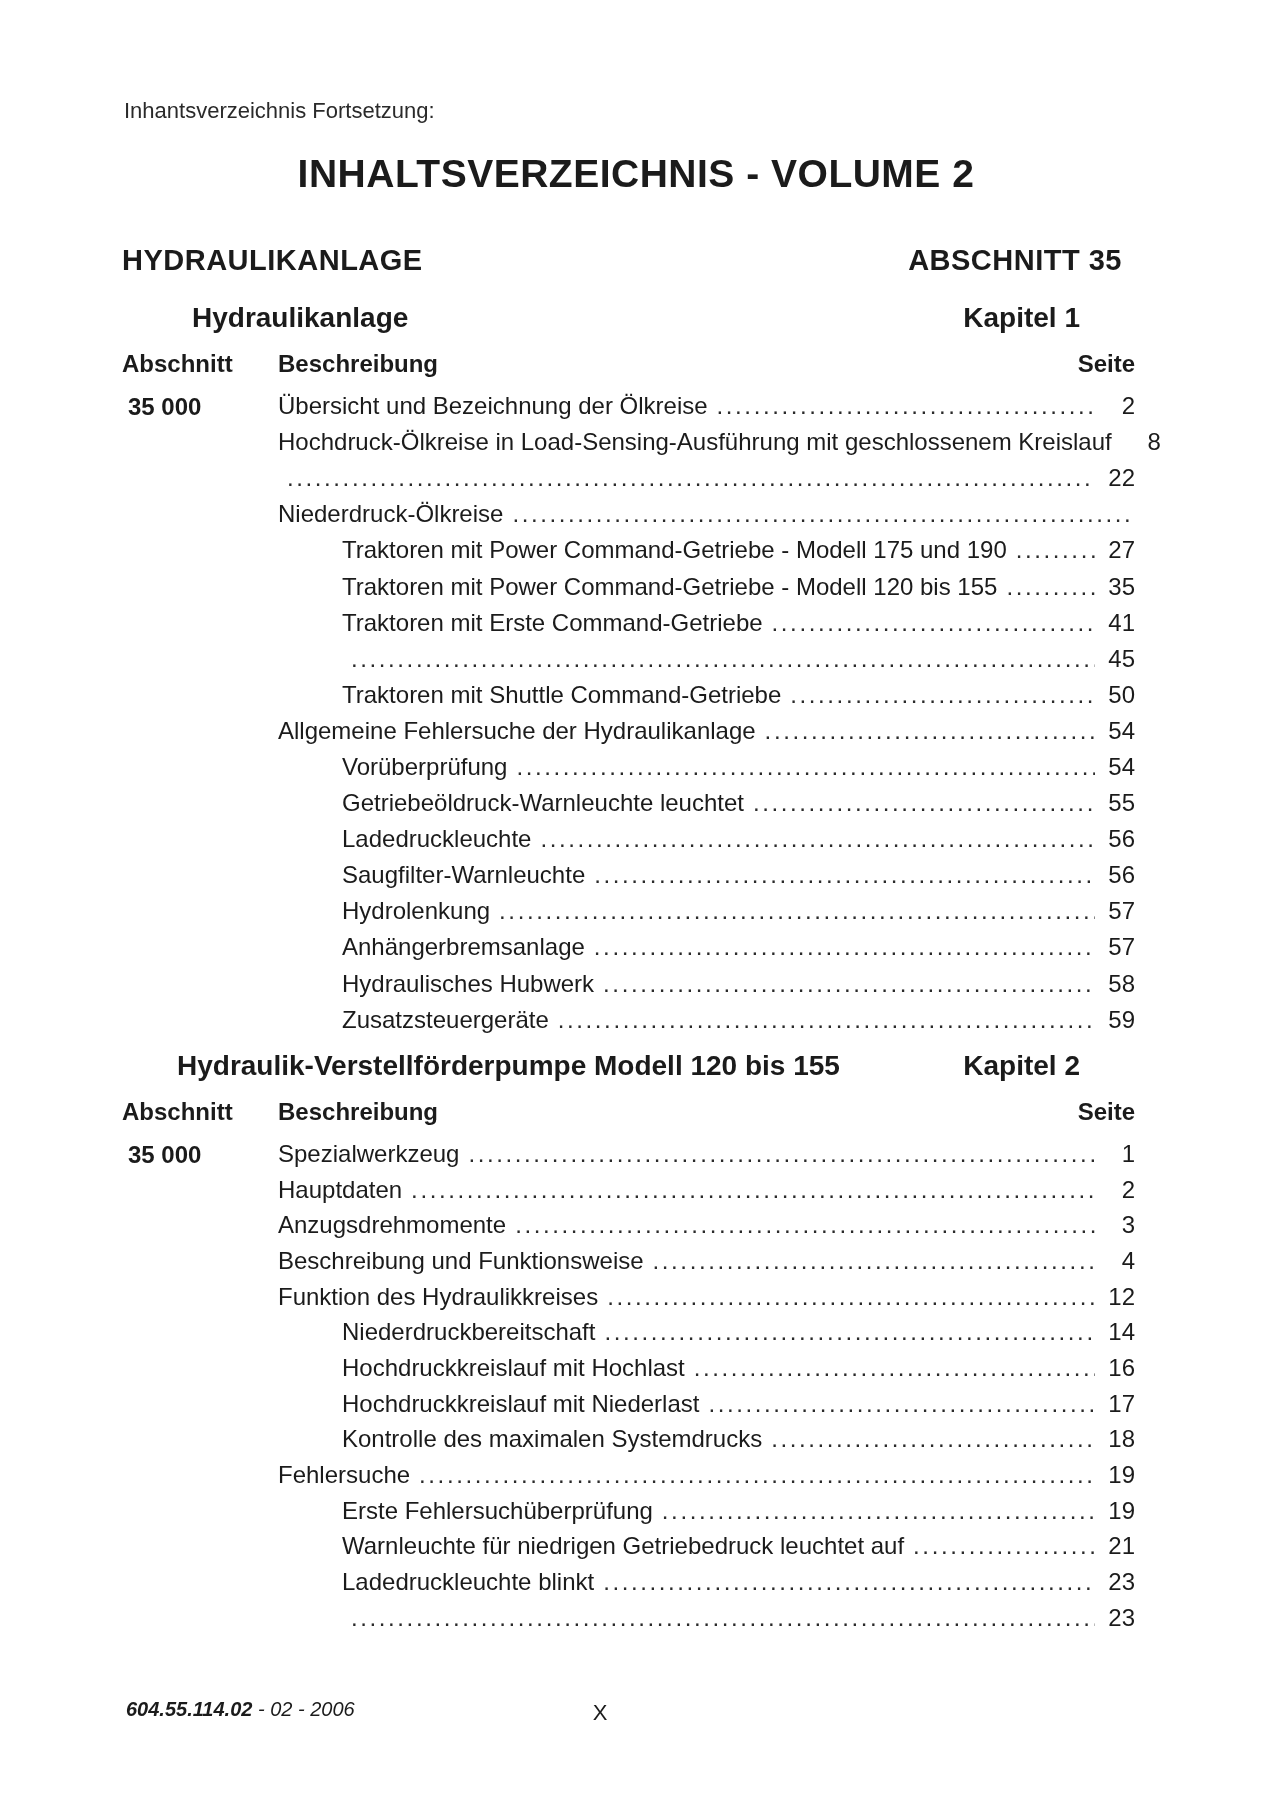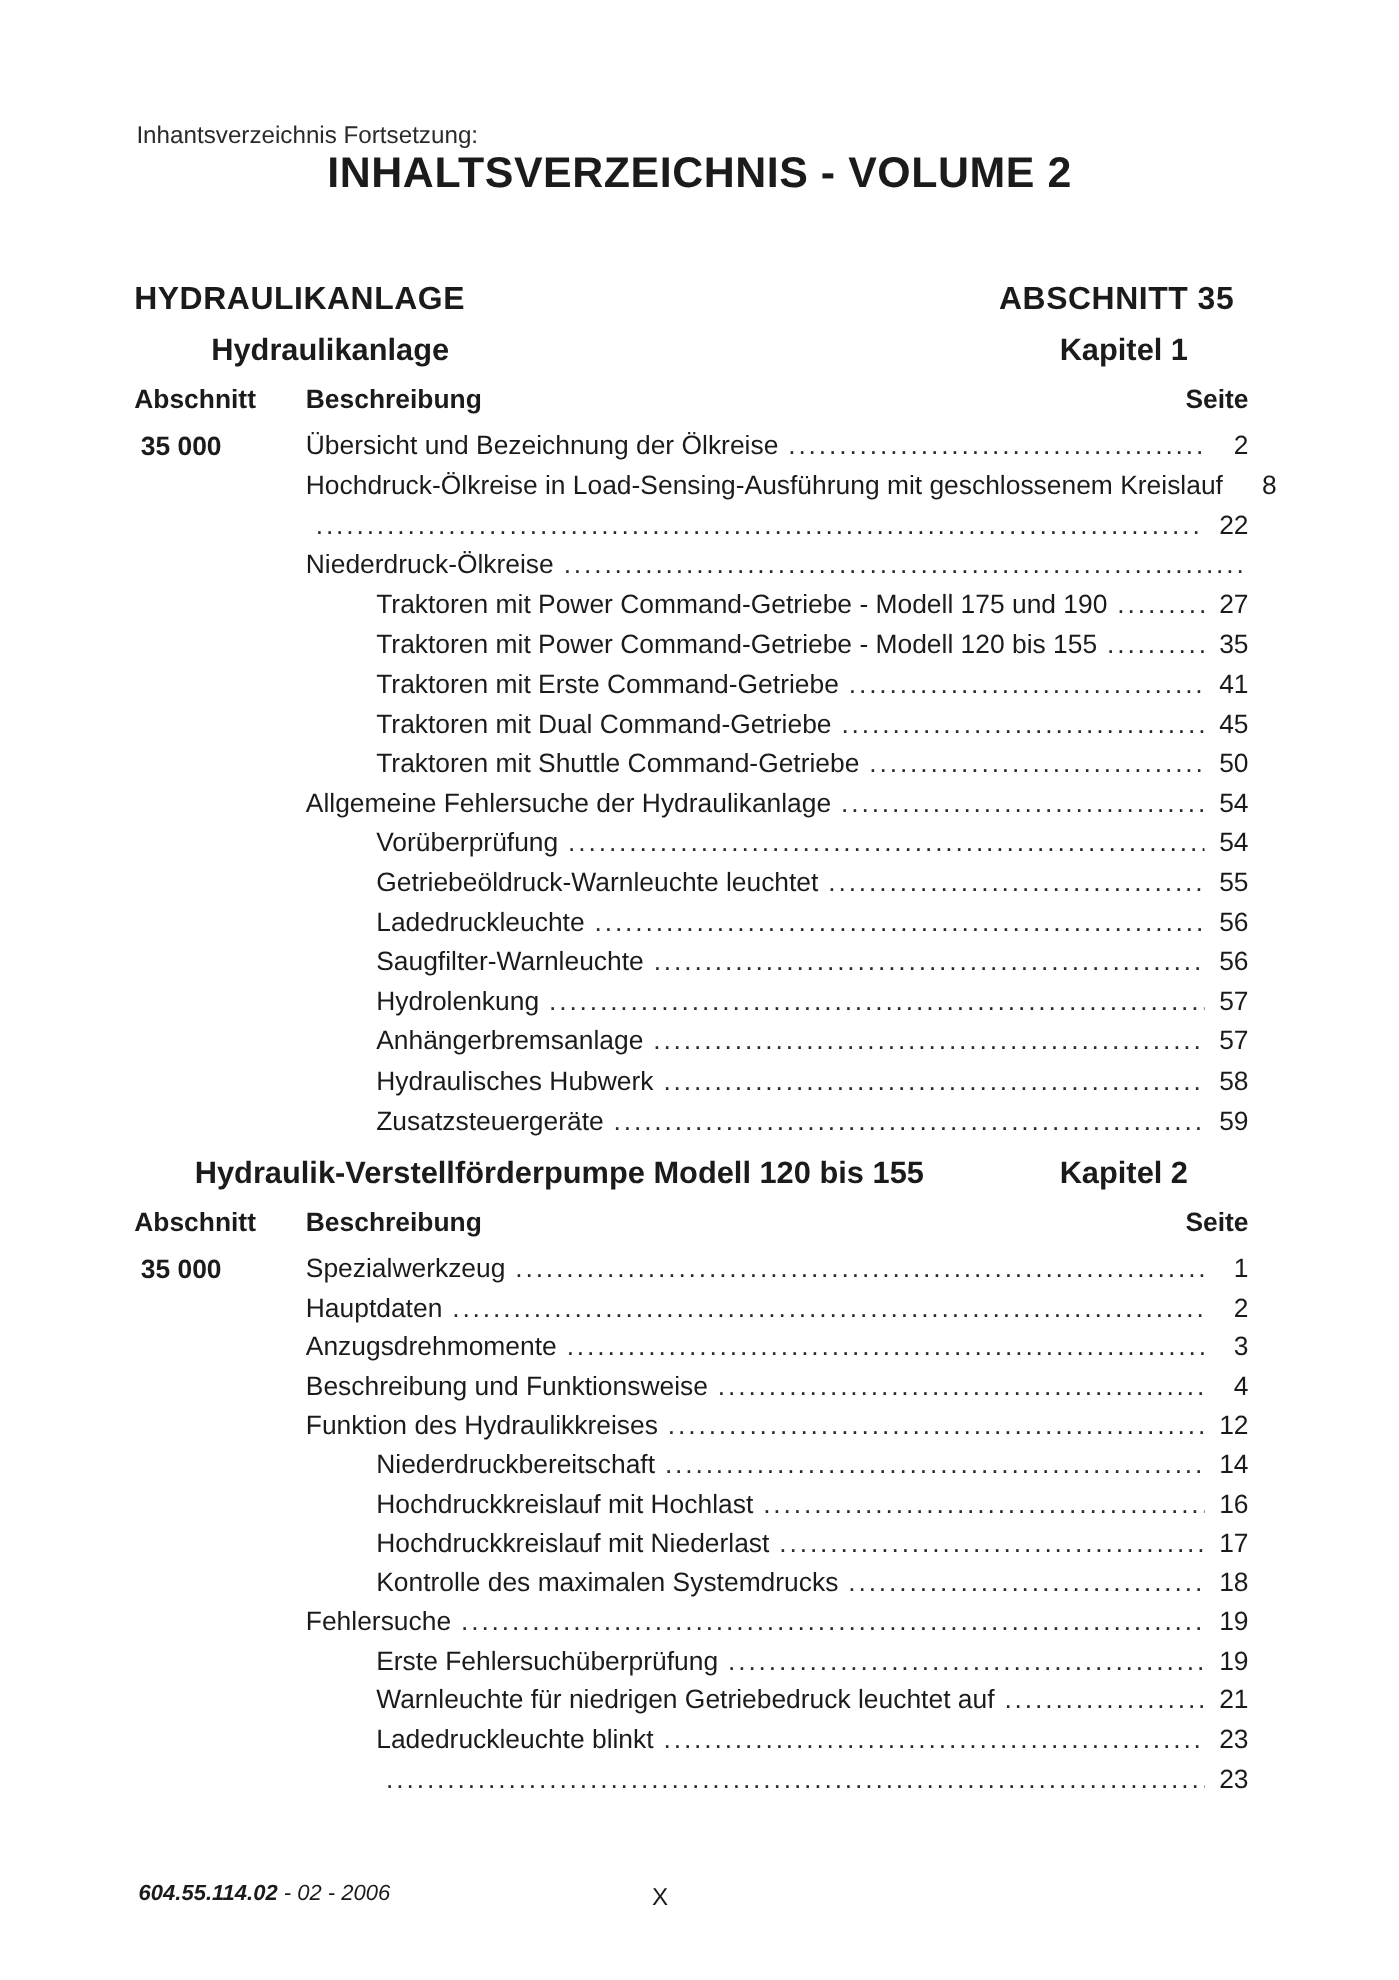--- a/index.html
+++ b/index.html
@@ -4,32 +4,32 @@
 <style>
   html, body { margin: 0; padding: 0; }
   body {
     width: 1272px; height: 1800px;
     background: #ffffff;
     color: #1b1b1b;
     font-family: "Liberation Sans", sans-serif;
     position: relative;
     overflow: hidden;
   }
-  .abs { position: absolute; margin-top: 12px; }
+  .abs { position: absolute; }
 
   #continuation-note {
     left: 124px; top: 98px;
     font-size: 22px; color: #2a2a2a;
   }
   #page-title {
     left: 0; right: 0; top: 136px;
     text-align: center;
     font-size: 39px; font-weight: bold;
     letter-spacing: 0.5px;
-    margin: 0;
+    margin: 16px;
   }
   #section-row { left: 0; right: 0; top: 244px; height: 36px; }
   #section-heading {
     position: absolute; left: 122px;
     font-size: 29px; font-weight: bold; letter-spacing: 0.5px;
   }
   #section-number {
     position: absolute; right: 150px;
     font-size: 29px; font-weight: bold; letter-spacing: 0.5px;
   }
@@ -139,21 +139,20 @@
           <span class="toc-text">Traktoren mit Power Command-Getriebe - Modell 120 bis 155</span>
           <span class="dots">................................................................................................................................................................</span>
           <span class="page-num">35</span>
         </div>
         <div class="toc-row lvl2">
           <span class="toc-text">Traktoren mit Erste Command-Getriebe</span>
           <span class="dots">................................................................................................................................................................</span>
           <span class="page-num">41</span>
         </div>
         <div class="toc-row lvl2">
-          <span class="toc-text">Traktoren mit Dual Command-Getriebe</span>
           <span class="dots">................................................................................................................................................................</span>
           <span class="page-num">45</span>
         </div>
         <div class="toc-row lvl2">
           <span class="toc-text">Traktoren mit Shuttle Command-Getriebe</span>
           <span class="dots">................................................................................................................................................................</span>
           <span class="page-num">50</span>
         </div>
         <div class="toc-row">
           <span class="toc-text">Allgemeine Fehlersuche der Hydraulikanlage</span>

